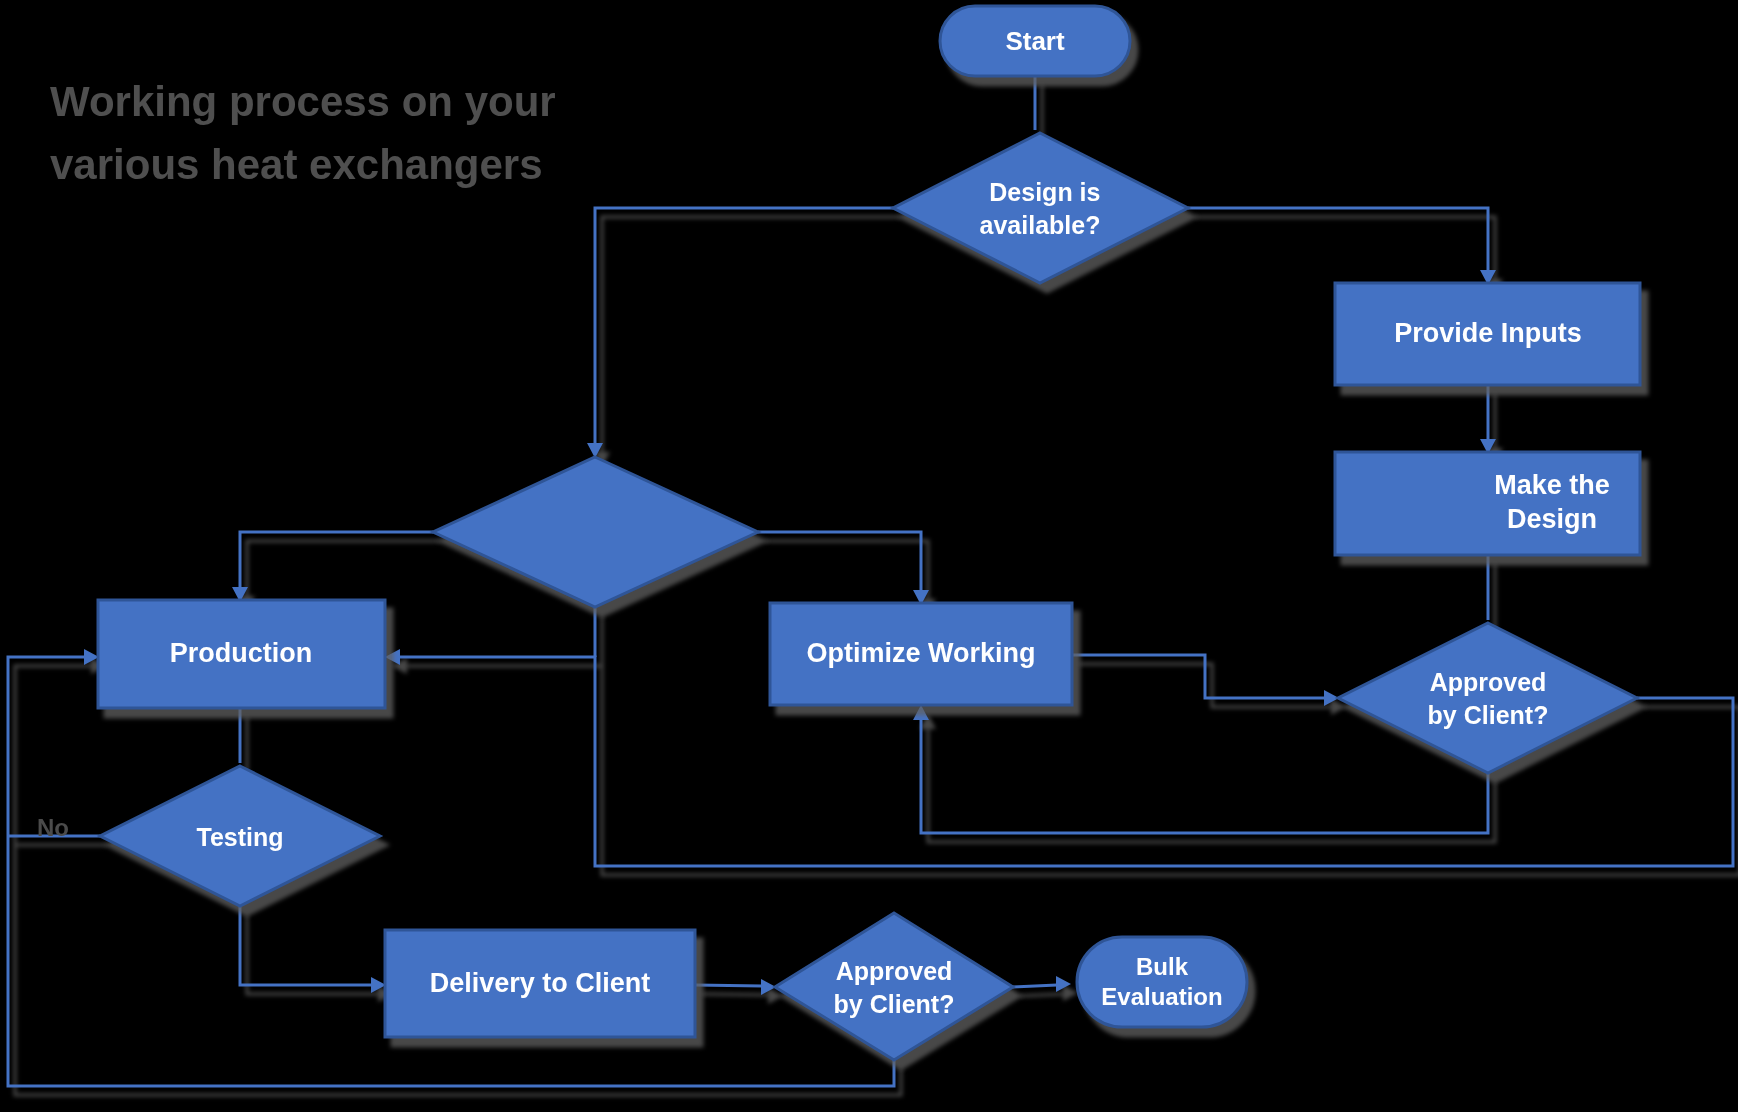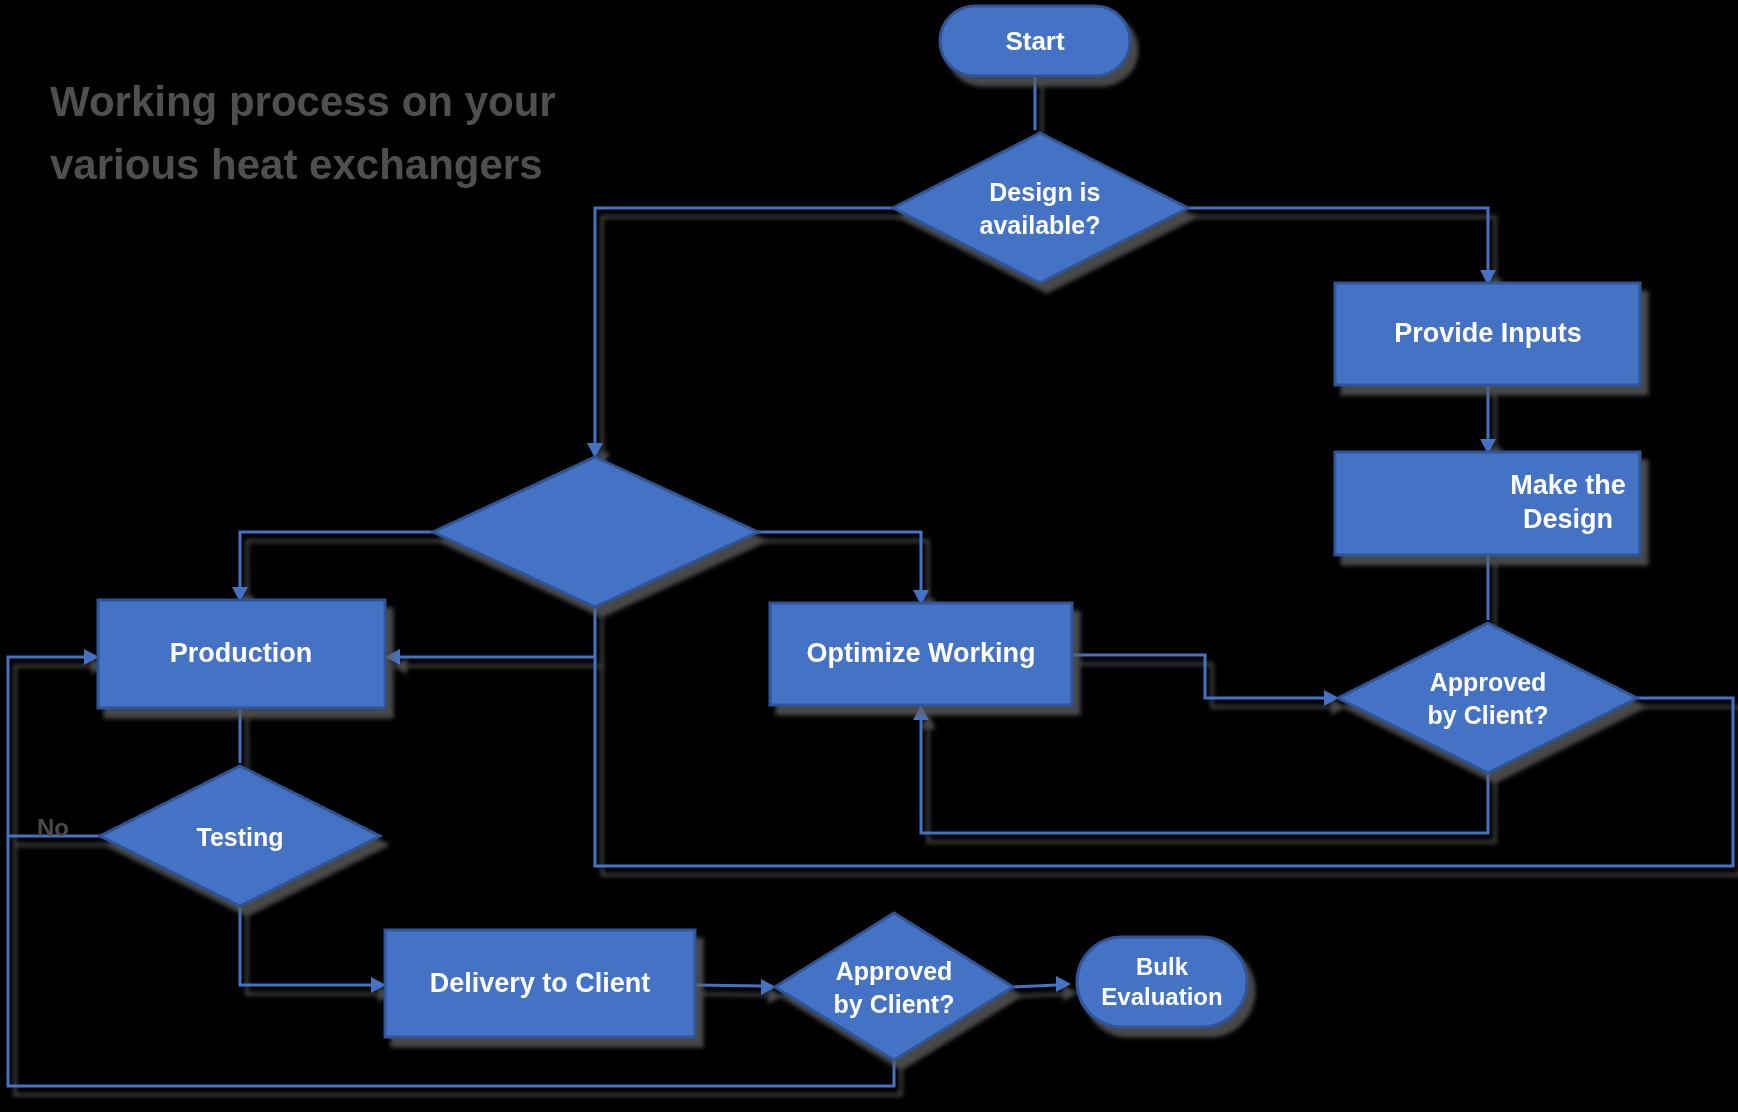--- a/index.html
+++ b/index.html
@@ -105,21 +105,21 @@
     </g>
   </svg>
 
   <div class="page-title">Working process on your
 various heat exchangers</div>
 
   <div class="label lbl-terminator" style="left:1035px;top:41px;">Start</div>
   <div class="label lbl-diamond" style="left:1040px;top:208px;text-align:right;">Design is
 available?</div>
   <div class="label lbl-rect" style="left:1488px;top:334px;">Provide Inputs</div>
-  <div class="label lbl-rect" style="left:1552px;top:503px;margin-left:16px;">Make the Design</div>
+  <div class="label lbl-rect" style="left:1552px;top:503px;">Make the Design</div>
   <div class="label lbl-diamond" style="left:1488px;top:698px;">Approved
 by Client?</div>
   <div class="label lbl-rect" style="left:241px;top:654px;">Production</div>
   <div class="label lbl-rect" style="left:921px;top:654px;">Optimize Working</div>
   <div class="label lbl-diamond" style="left:240px;top:837px;">Testing</div>
   <div class="label lbl-rect" style="left:540px;top:984px;">Delivery to Client</div>
   <div class="label lbl-diamond" style="left:894px;top:987px;">Approved
 by Client?</div>
   <div class="label lbl-terminator-small" style="left:1162px;top:982px;">Bulk
 Evaluation</div>

